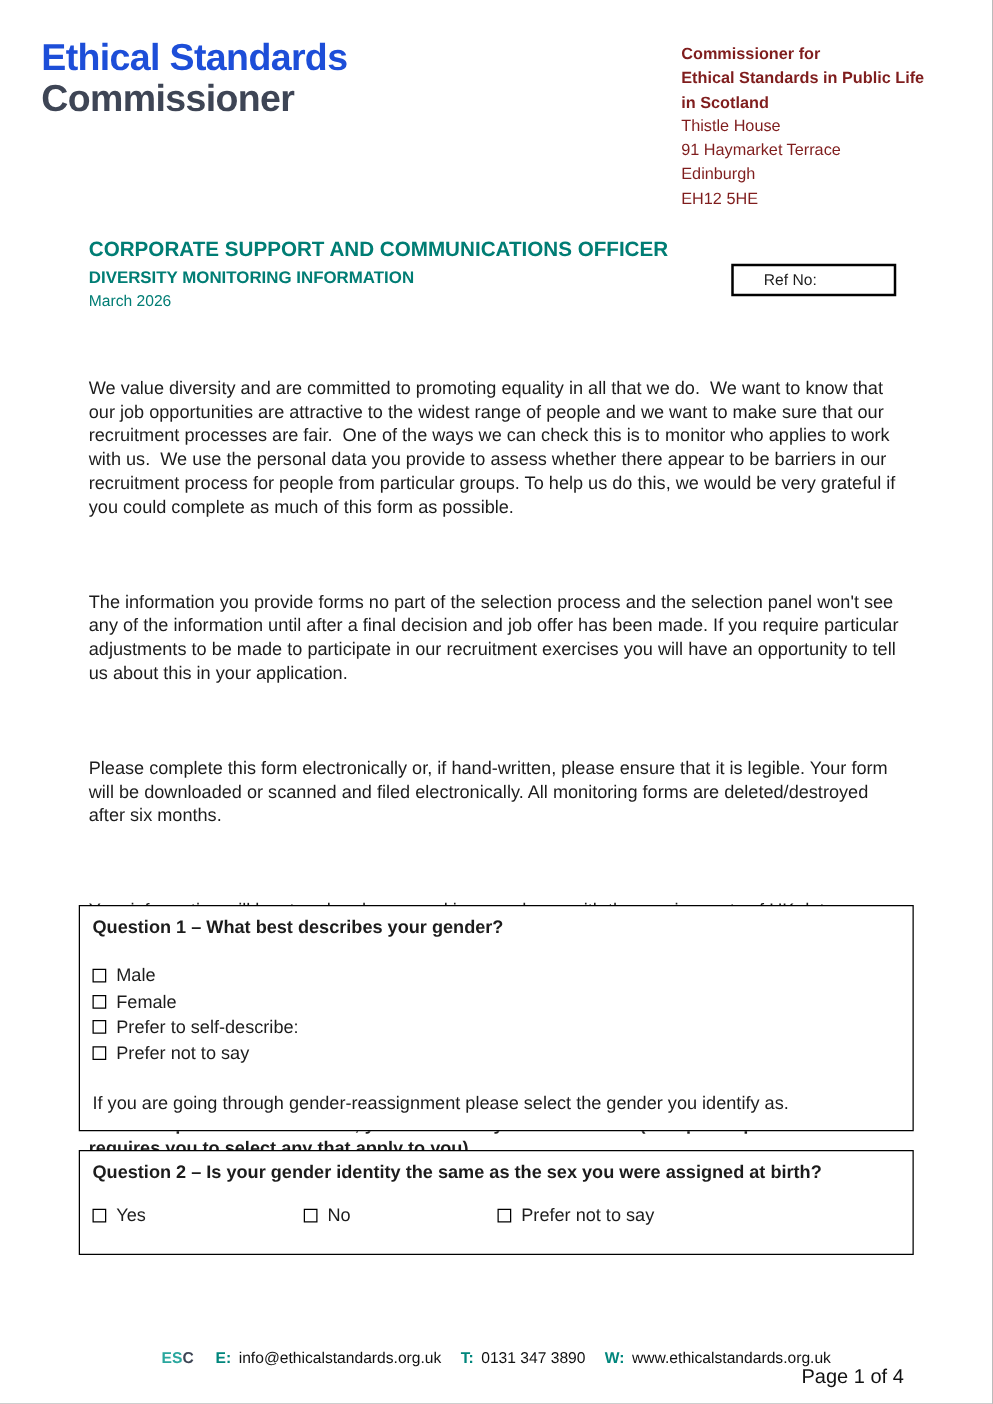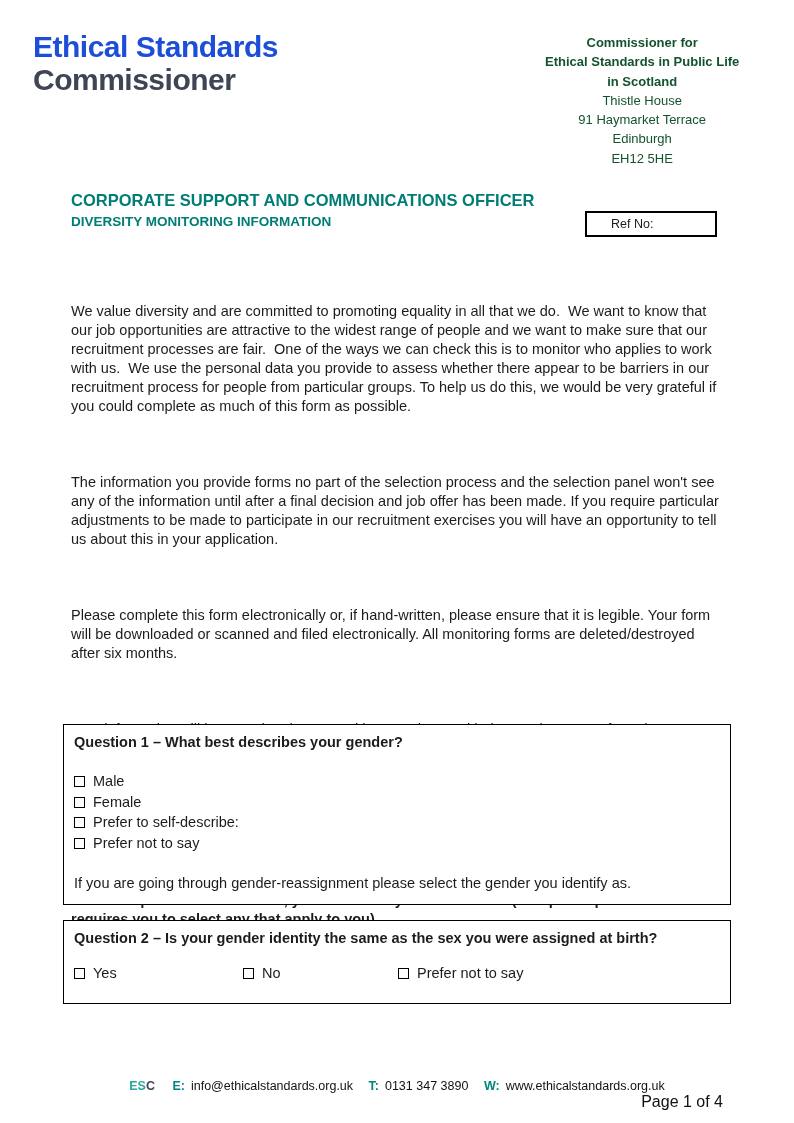--- a/index.html
+++ b/index.html
@@ -25,22 +25,21 @@
     letter-spacing: -0.5px;
   }
   .logo .l1 { color: #1d4ed8; }
   .logo .l2 { color: #3e4555; }
 
   .address {
     position: absolute;
     left: 545px; top: 33px;
     font-size: 13px;
     line-height: 19.3px;
-    color: #14532d;
-    text-align: center;
+    color: #7f1d1d;
   }
   .address .bold { font-weight: bold; }
 
   
   .titleblock { position: absolute; left: 71px; top: 190px; width: 650px; }
   .doc-title   { color: #007d74; font-weight: bold; font-size: 16.5px; line-height: 20px; }
   .doc-subtitle{ color: #007d74; font-weight: bold; font-size: 13.5px; line-height: 18px; margin-top: 3px; }
   .doc-date    { color: #007d74; font-size: 12.5px; margin-top: 3px; }
 
   .refbox {
@@ -134,20 +133,21 @@
     <div class="bold">in Scotland</div>
     <div>Thistle House</div>
     <div>91 Haymarket Terrace</div>
     <div>Edinburgh</div>
     <div>EH12 5HE</div>
   </div>
 
   <div class="titleblock">
     <div class="doc-title">CORPORATE SUPPORT AND COMMUNICATIONS OFFICER</div>
     <div class="doc-subtitle">DIVERSITY MONITORING INFORMATION</div>
+    <div class="doc-date">March 2026</div>
   </div>
 
   <div class="refbox">
     <span>Ref No:</span>
   </div>
 
   <div class="body-text">
     <p>We value diversity and are committed to promoting equality in all that we do.  We want to know that our job opportunities are attractive to the widest range of people and we want to make sure that our recruitment processes are fair.  One of the ways we can check this is to monitor who applies to work with us.  We use the personal data you provide to assess whether there appear to be barriers in our recruitment process for people from particular groups. To help us do this, we would be very grateful if you could complete as much of this form as possible.</p>
     <p>The information you provide forms no part of the selection process and the selection panel won't see any of the information until after a final decision and job offer has been made. If you require particular adjustments to be made to participate in our recruitment exercises you will have an opportunity to tell us about this in your application.</p>
     <p>Please complete this form electronically or, if hand-written, please ensure that it is legible. Your form will be downloaded or scanned and filed electronically. All monitoring forms are deleted/destroyed after six months.</p>

